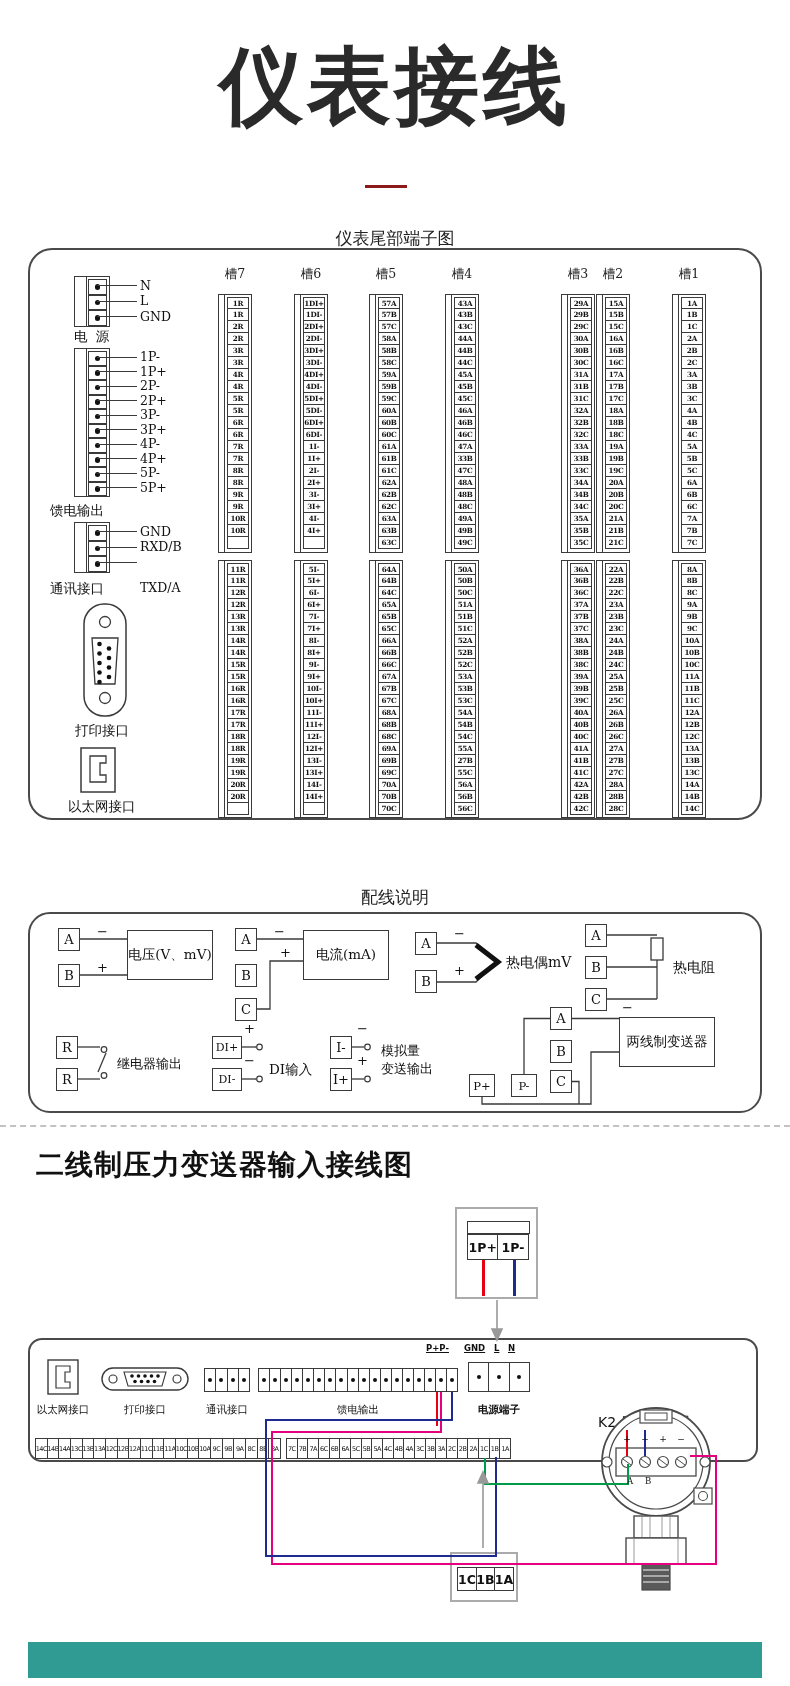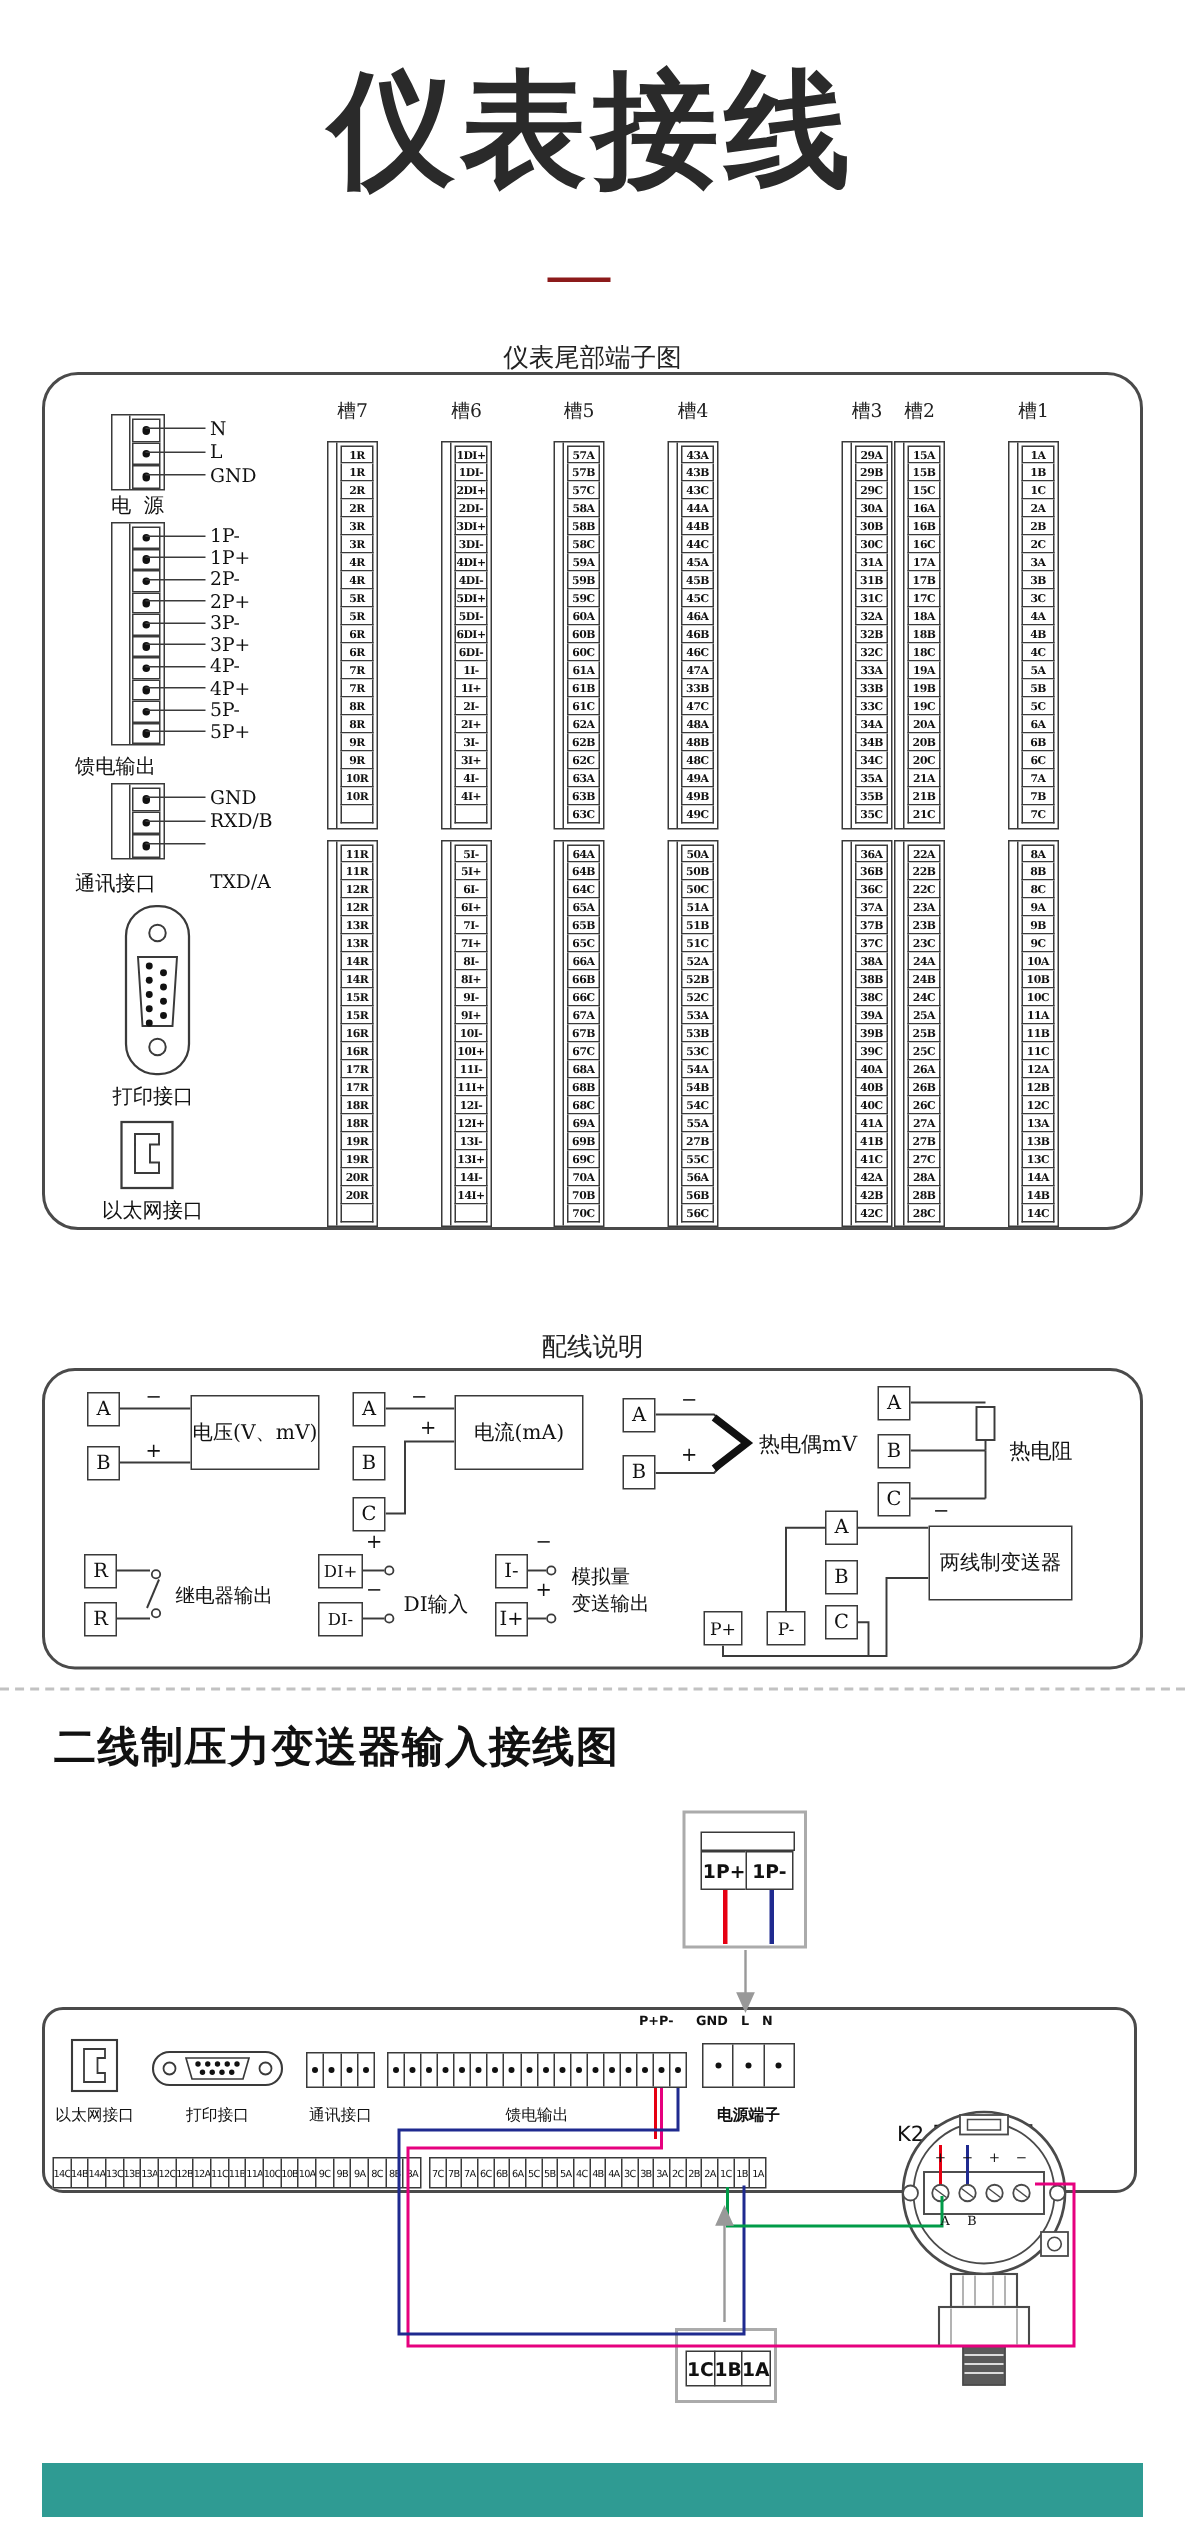--- a/index.html
+++ b/index.html
@@ -52,21 +52,21 @@
   .ccell{box-sizing:border-box;border:1.3px solid #3a3a3a;margin-left:-1.3px;background:#fff;
     display:flex;align-items:center;justify-content:center;
     font:700 12.5px "DejaVu Sans","Liberation Sans",sans-serif;color:#111;}
   .ccell:first-child{margin-left:0;}
   .pblock{position:absolute;border:1.4px solid #3a3a3a;box-sizing:border-box;background:#fff;display:flex;}
   .pcell{flex:1;border-left:1px solid #3a3a3a;display:flex;align-items:center;justify-content:center;}
   .pcell:first-child{border-left:none;}
   .pdot{width:4px;height:4px;border-radius:50%;background:#111;}
   .port-lbl{position:absolute;transform:translateX(-50%);font:10.5px "DejaVu Serif","Liberation Serif",serif;
     white-space:nowrap;color:#111;}
-  .tp-lbl{position:absolute;font:700 8.5px "DejaVu Sans","Liberation Sans",sans-serif;color:#111;white-space:nowrap;}
+  .tp-lbl{position:absolute;font:700 8.5px "DejaVu Sans","Liberation Sans",sans-serif;color:#111;white-space:nowrap;text-decoration:underline;}
   .strip{position:absolute;display:flex;border:1px solid #3a3a3a;box-sizing:border-box;background:#fff;}
   .scell{flex:1;border-left:1px solid #3a3a3a;display:flex;align-items:center;justify-content:center;
     font:6.5px "DejaVu Sans","Liberation Sans",sans-serif;letter-spacing:-0.5px;color:#111;overflow:hidden;}
   .scell:first-child{border-left:none;}
   .mark{position:absolute;transform:translateX(-50%);font:9px "DejaVu Serif","Liberation Serif",serif;color:#111;}
   #teal-bar{left:28px;top:1642px;width:734px;height:36px;}
   svg{position:absolute;overflow:visible;}
 </style>
 </head>
 <body>

